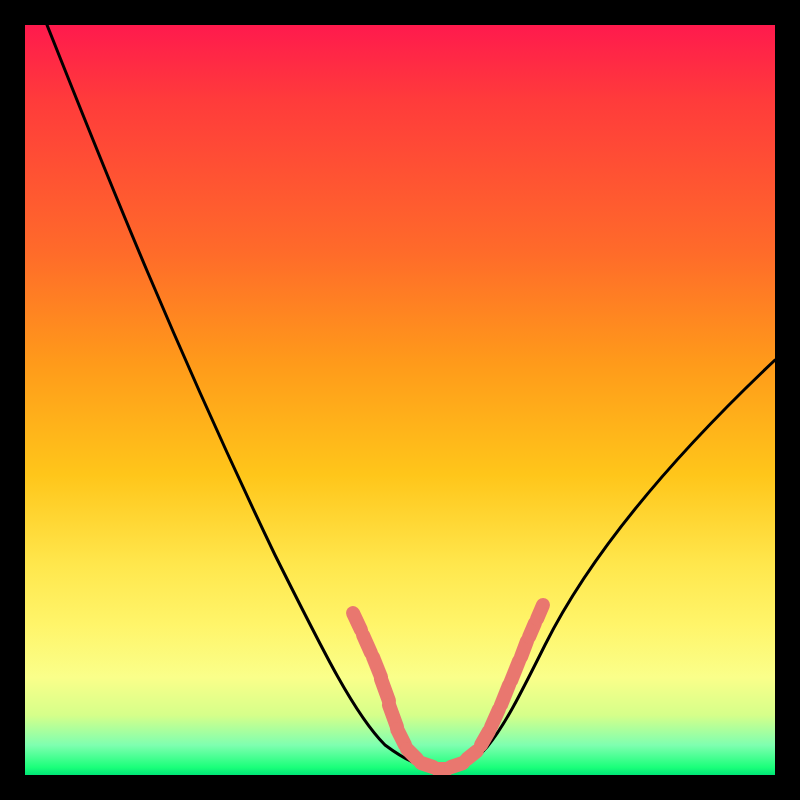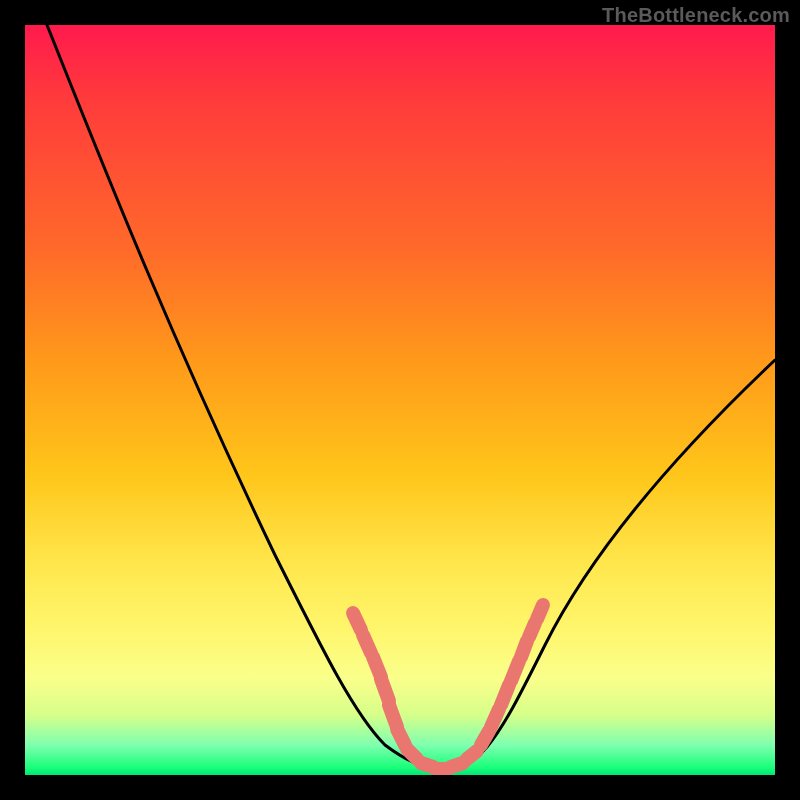--- a/index.html
+++ b/index.html
@@ -55,21 +55,20 @@
     top: 0;
     left: 0;
     width: 750px;
     height: 750px;
   }
 </style>
 </head>
 <body>
 
 <div class="frame">
-  <div class="watermark">TheBottleneck.com</div>
 
   <div class="plot-area">
     <svg class="curve" viewBox="0 0 750 750" preserveAspectRatio="none">
 
       <path d="M 22 0
                C 70 120, 140 300, 250 530
                C 300 630, 330 690, 360 720
                C 380 735, 395 742, 415 744
                C 435 744, 448 738, 462 722
                C 480 700, 495 670, 520 620

